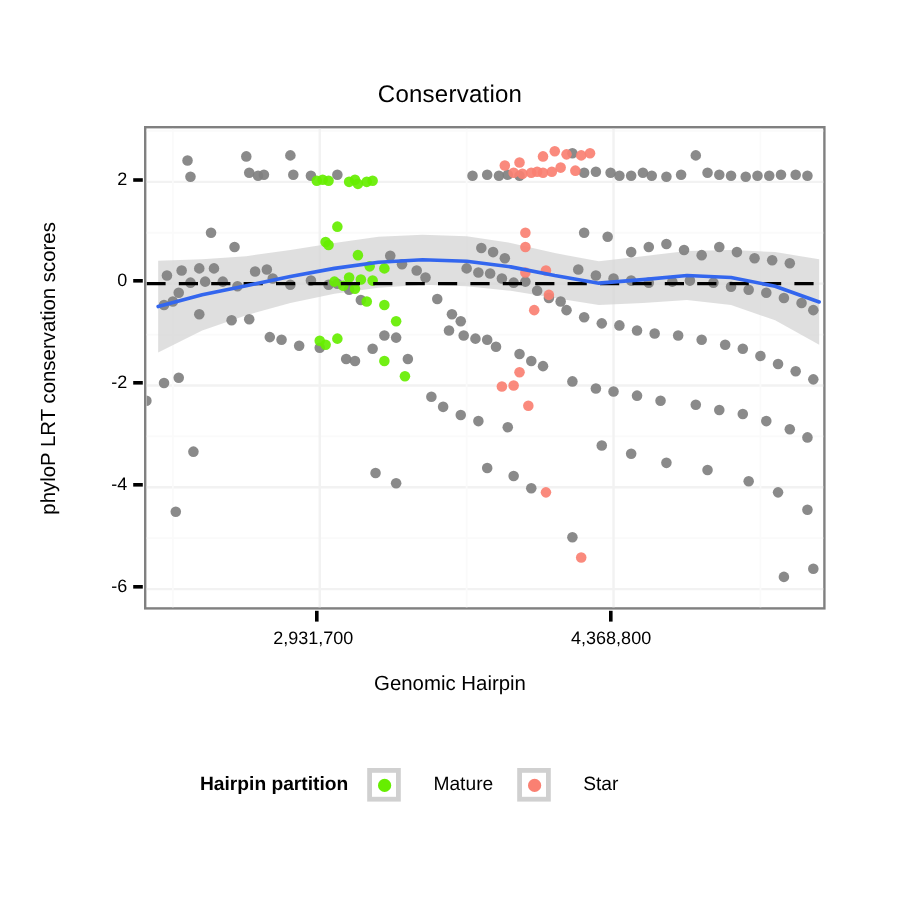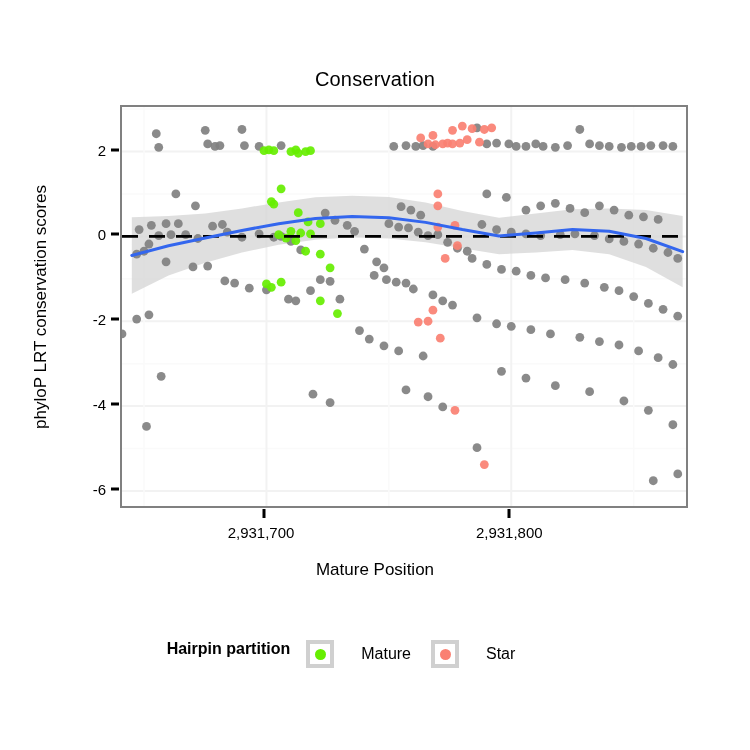--- a/index.html
+++ b/index.html
@@ -97,21 +97,21 @@
     height: 9px;
     background: #000000;
     transform: translateX(-50%);
   }
   #legend {
     position: absolute;
     left: 0;
     top: 640px;
     width: 692px;
     display: flex;
-    align-items: flex-start;
+    align-items: center;
     justify-content: center;
     gap: 10px;
   }
   #legend-title {
     font-size: 16px;
     font-weight: bold;
     color: #000000;
     margin-right: 6px;
   }
   .legend-item {
@@ -422,25 +422,25 @@
           </g>
         </g>
         <line x1="0" x2="568" y1="129.38421052631577" y2="129.38421052631577" stroke="#000000" stroke-width="2.6" stroke-dasharray="16 11"></line>
         <path d="M9.793103448275861,148.47368421052633 L46.51724137931034,138.71684210526314 L83.24137931034483,131.08105263157893 L119.96551724137932,123.44526315789471 L156.68965517241378,116.65789473684214 L193.41379310344826,111.5673684210526 L230.13793103448273,109.44631578947366 L266.86206896551727,110.71894736842103 L303.5862068965517,115.38526315789471 L340.3103448275862,122.59684210526314 L377.0344827586207,128.95999999999998 L413.7586206896552,125.99052631578945 L450.48275862068965,122.59684210526314 L487.2068965517241,124.2936842105263 L523.9310344827586,131.50526315789472 L560.655172413793,144.65578947368425" fill="none" stroke="#3366EE" stroke-width="3" stroke-linecap="round" stroke-linejoin="round"></path>
       </svg>
     </div>
 
   <div id="x-ticks">
       <div class="xtick-label" style="left: 261px;">2,931,700</div>
       <div class="xtick-mark" style="left: 264.448px;"></div>
-      <div class="xtick-label" style="left: 509.276px;">2,931,800</div>
+      <div class="xtick-label" style="left: 509.276px;">4,368,800</div>
       <div class="xtick-mark" style="left: 509.276px;"></div>
     </div>
 
-  <div class="x-axis-title">Mature Position</div>
+  <div class="x-axis-title">Genomic Hairpin</div>
 
   <div id="legend">
     <div id="legend-title">Hairpin partition</div>
   <div class="legend-item">
         <div class="legend-key">
           <div class="legend-dot" style="background: rgb(102, 238, 0);"></div>
         </div>
         <div class="legend-label">Mature</div>
       </div>
       <div class="legend-item">

